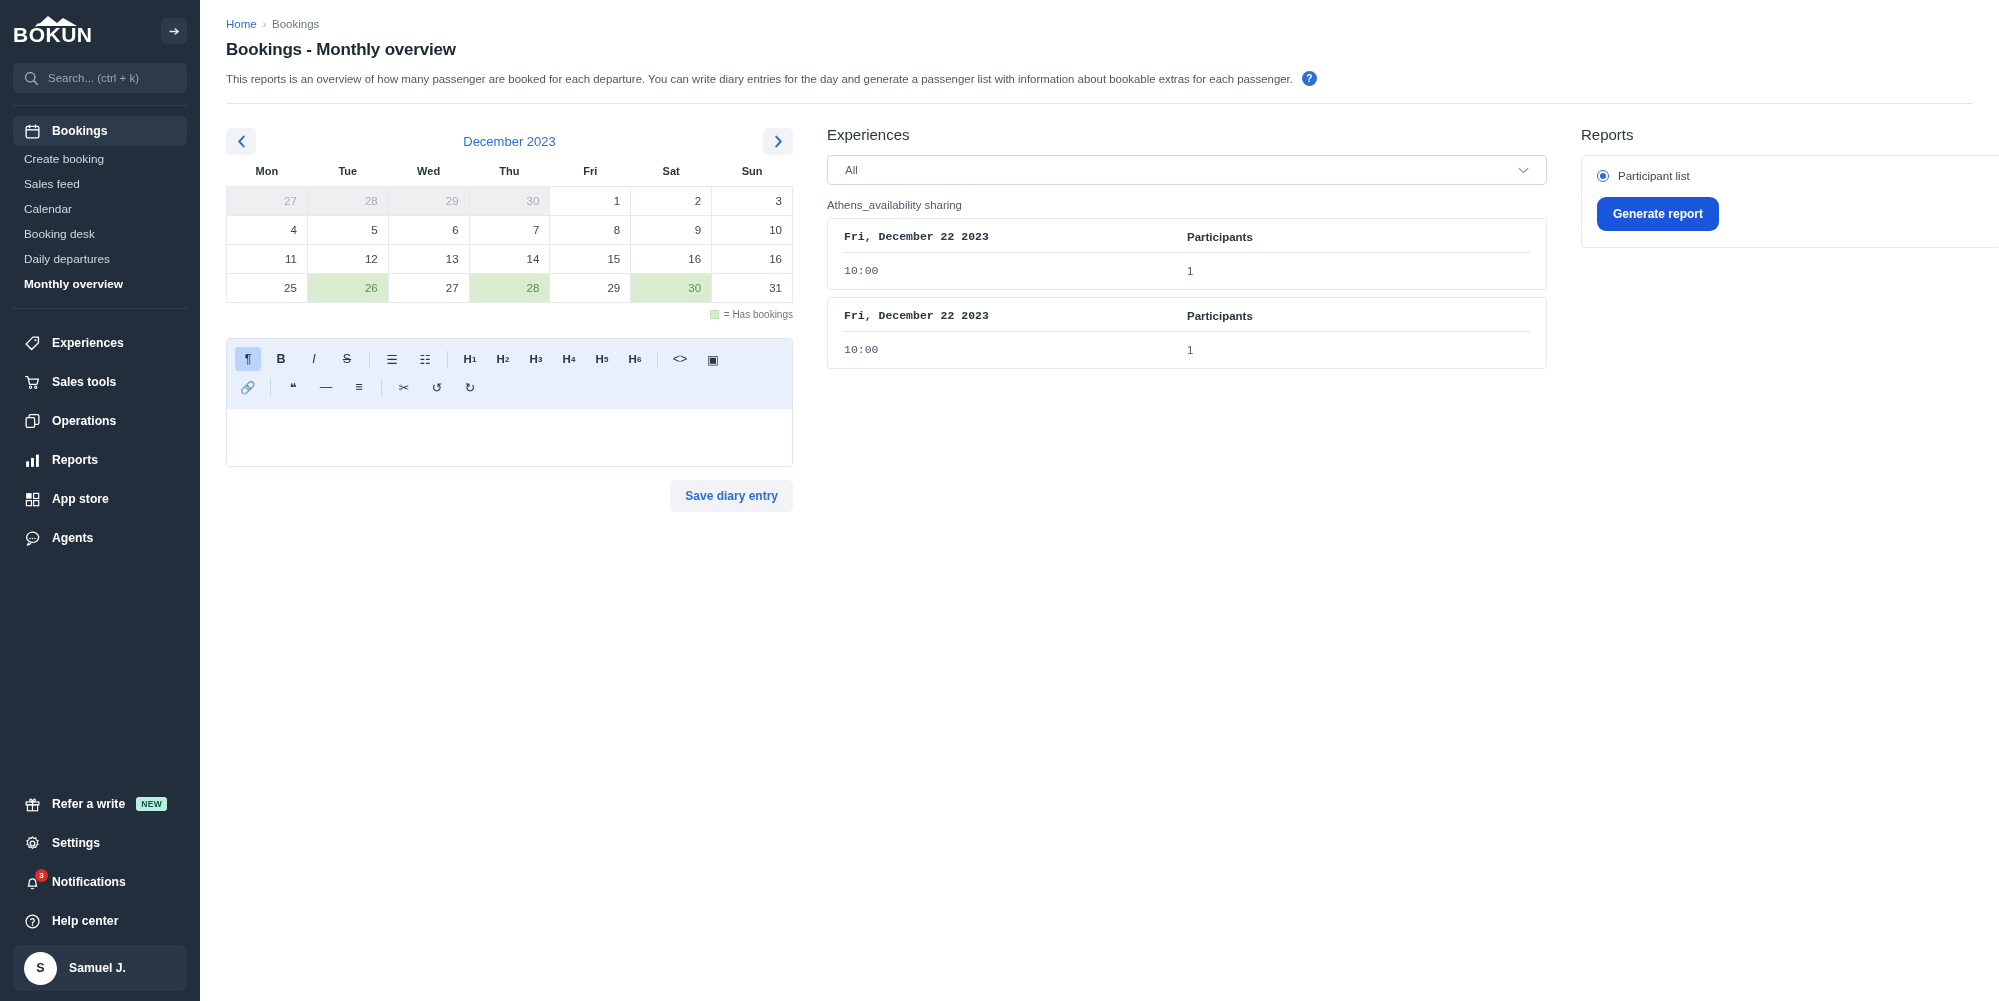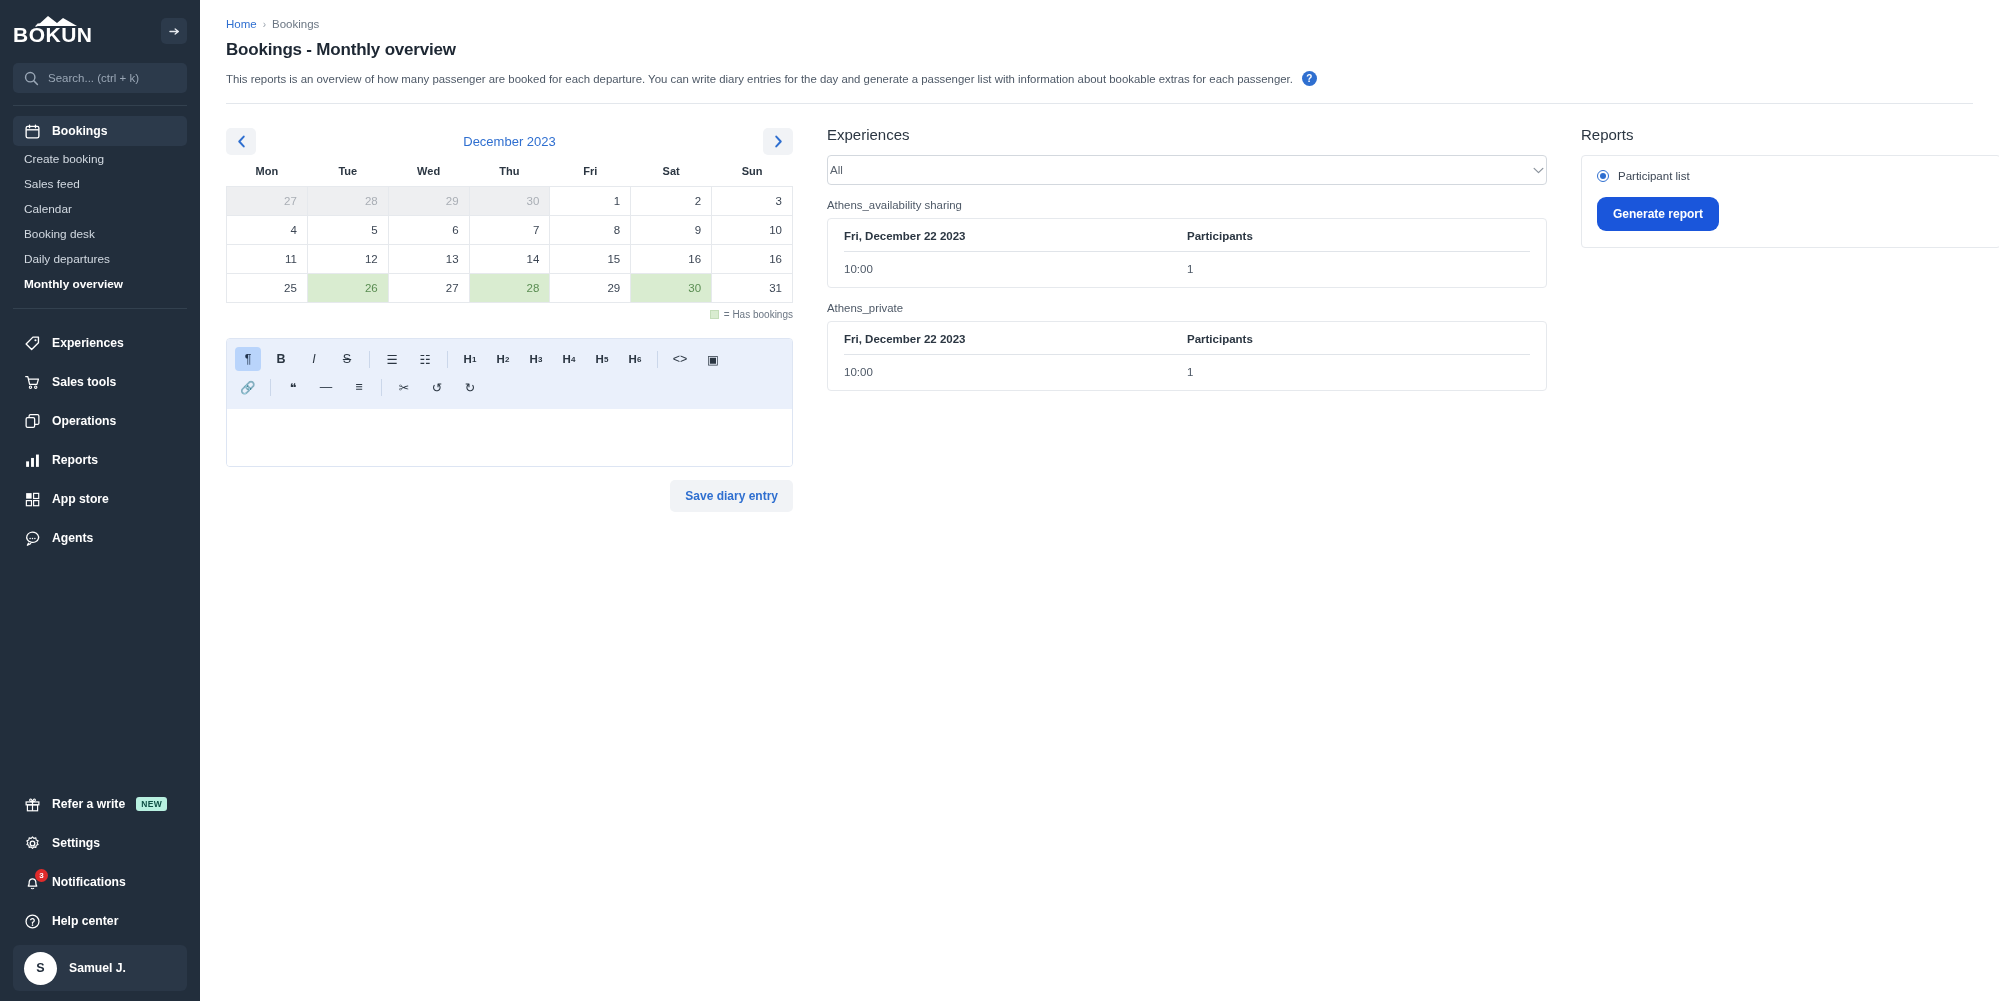--- a/index.html
+++ b/index.html
@@ -145,34 +145,34 @@
     font-family: "Liberation Sans", sans-serif;
   }
 
   
   .col-exp { width: 720px; flex: 0 0 720px; }
   .panel-title { font-size: 15px; color: #2b3642; font-weight: normal; }
   .exp-select {
     margin-top: 12px; height: 30px; width: 100%;
     border: 1px solid #d3d8de; border-radius: 4px; background: #fff;
     display: flex; align-items: center; justify-content: space-between;
-    padding: 0 2px; font-size: 11.5px; color: #5a636e; cursor: pointer;
+    padding: 0 17px; font-size: 11.5px; color: #5a636e; cursor: pointer;
   }
   .exp-name { font-size: 11.4px; color: #4d5866; margin-top: 14px; }
   .exp-card {
     margin-top: 7px; border: 1px solid #e6e9ed; border-radius: 4px; background: #fff;
     padding: 0 16px;
   }
   .exp-card table { width: 100%; border-collapse: collapse; table-layout: fixed; }
   .exp-card th {
     text-align: left; font-size: 11.5px; font-weight: bold; color: #2b3642;
     padding: 11px 0 9px 0; border-bottom: 1px solid #e0e4e9;
   }
   .exp-card td { text-align: left; font-size: 11.5px; color: #4d5866; padding: 11px 0 12px 0; }
-  .col-time { width: 50%; }
+  .col-time { width: 50%; font-family: Liberation Mono, monospace; }
 
   
   .col-rep { width: 420px; flex: 0 0 420px; }
   .rep-card {
     margin-top: 12px; border: 1px solid #e6e9ed; border-radius: 4px; background: #fff;
     padding: 14px 15px 16px 15px;
   }
   .radio-row { display: flex; align-items: center; gap: 9px; cursor: pointer; }
   .radio {
     width: 12px; height: 12px; border-radius: 50%; border: 1px solid #2f6fd0;
@@ -486,21 +486,20 @@
                   </tr>
                 </thead>
                 <tbody>
                   <tr>
                     <td class="col-time">10:00</td>
                     <td>1</td>
                   </tr>
                 </tbody>
               </table>
             </div>
-            <div class="exp-name">Athens_private</div>
             <div class="exp-card">
               <table>
                 <thead>
                   <tr>
                     <th class="col-time">Fri, December 22 2023</th>
                     <th>Participants</th>
                   </tr>
                 </thead>
                 <tbody>
                   <tr>

